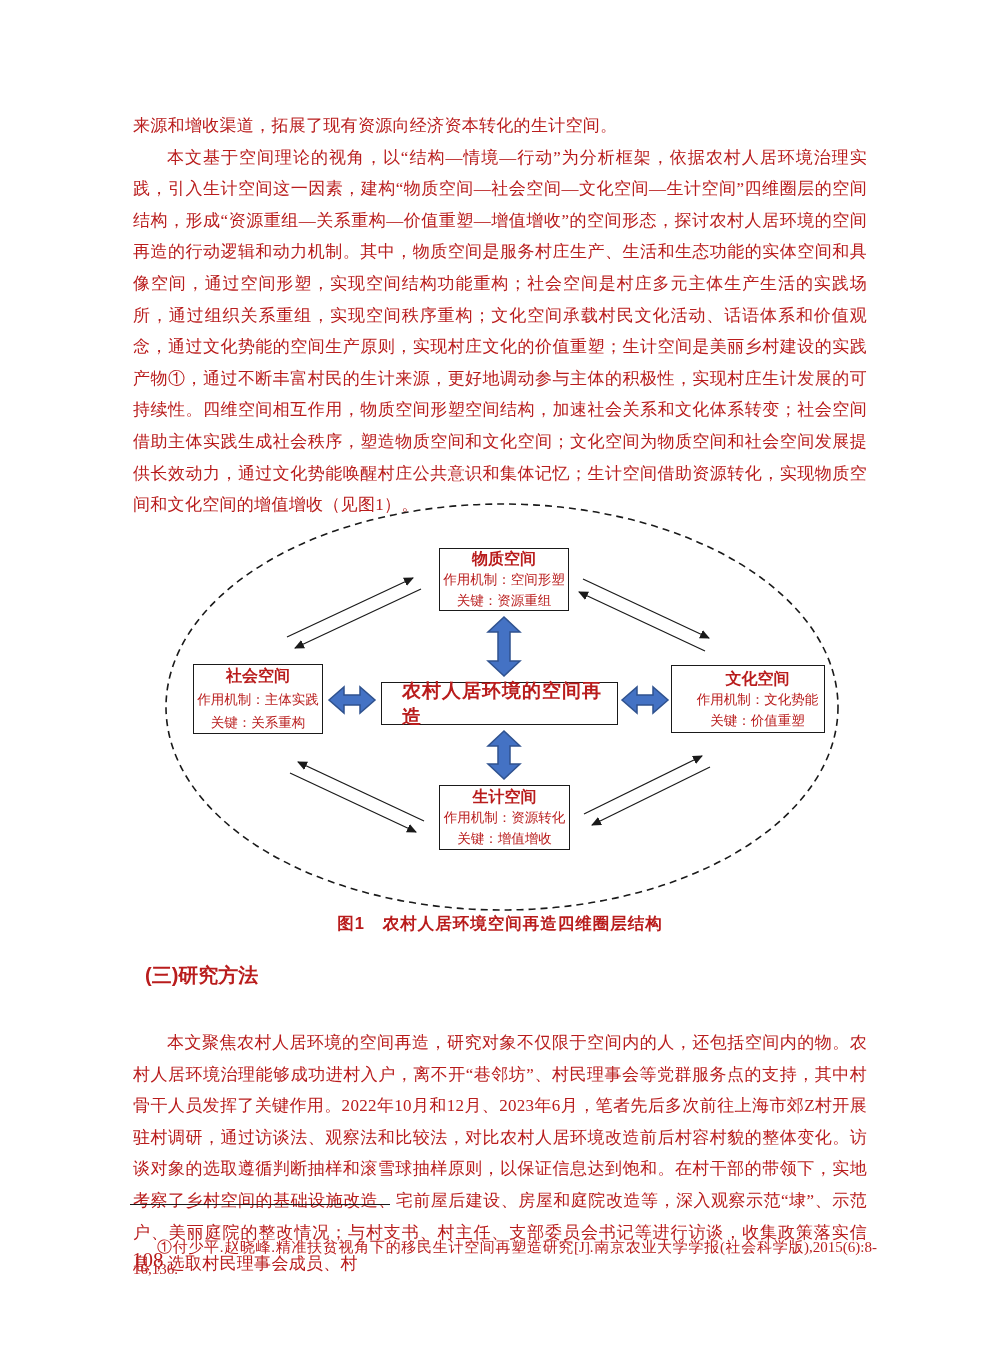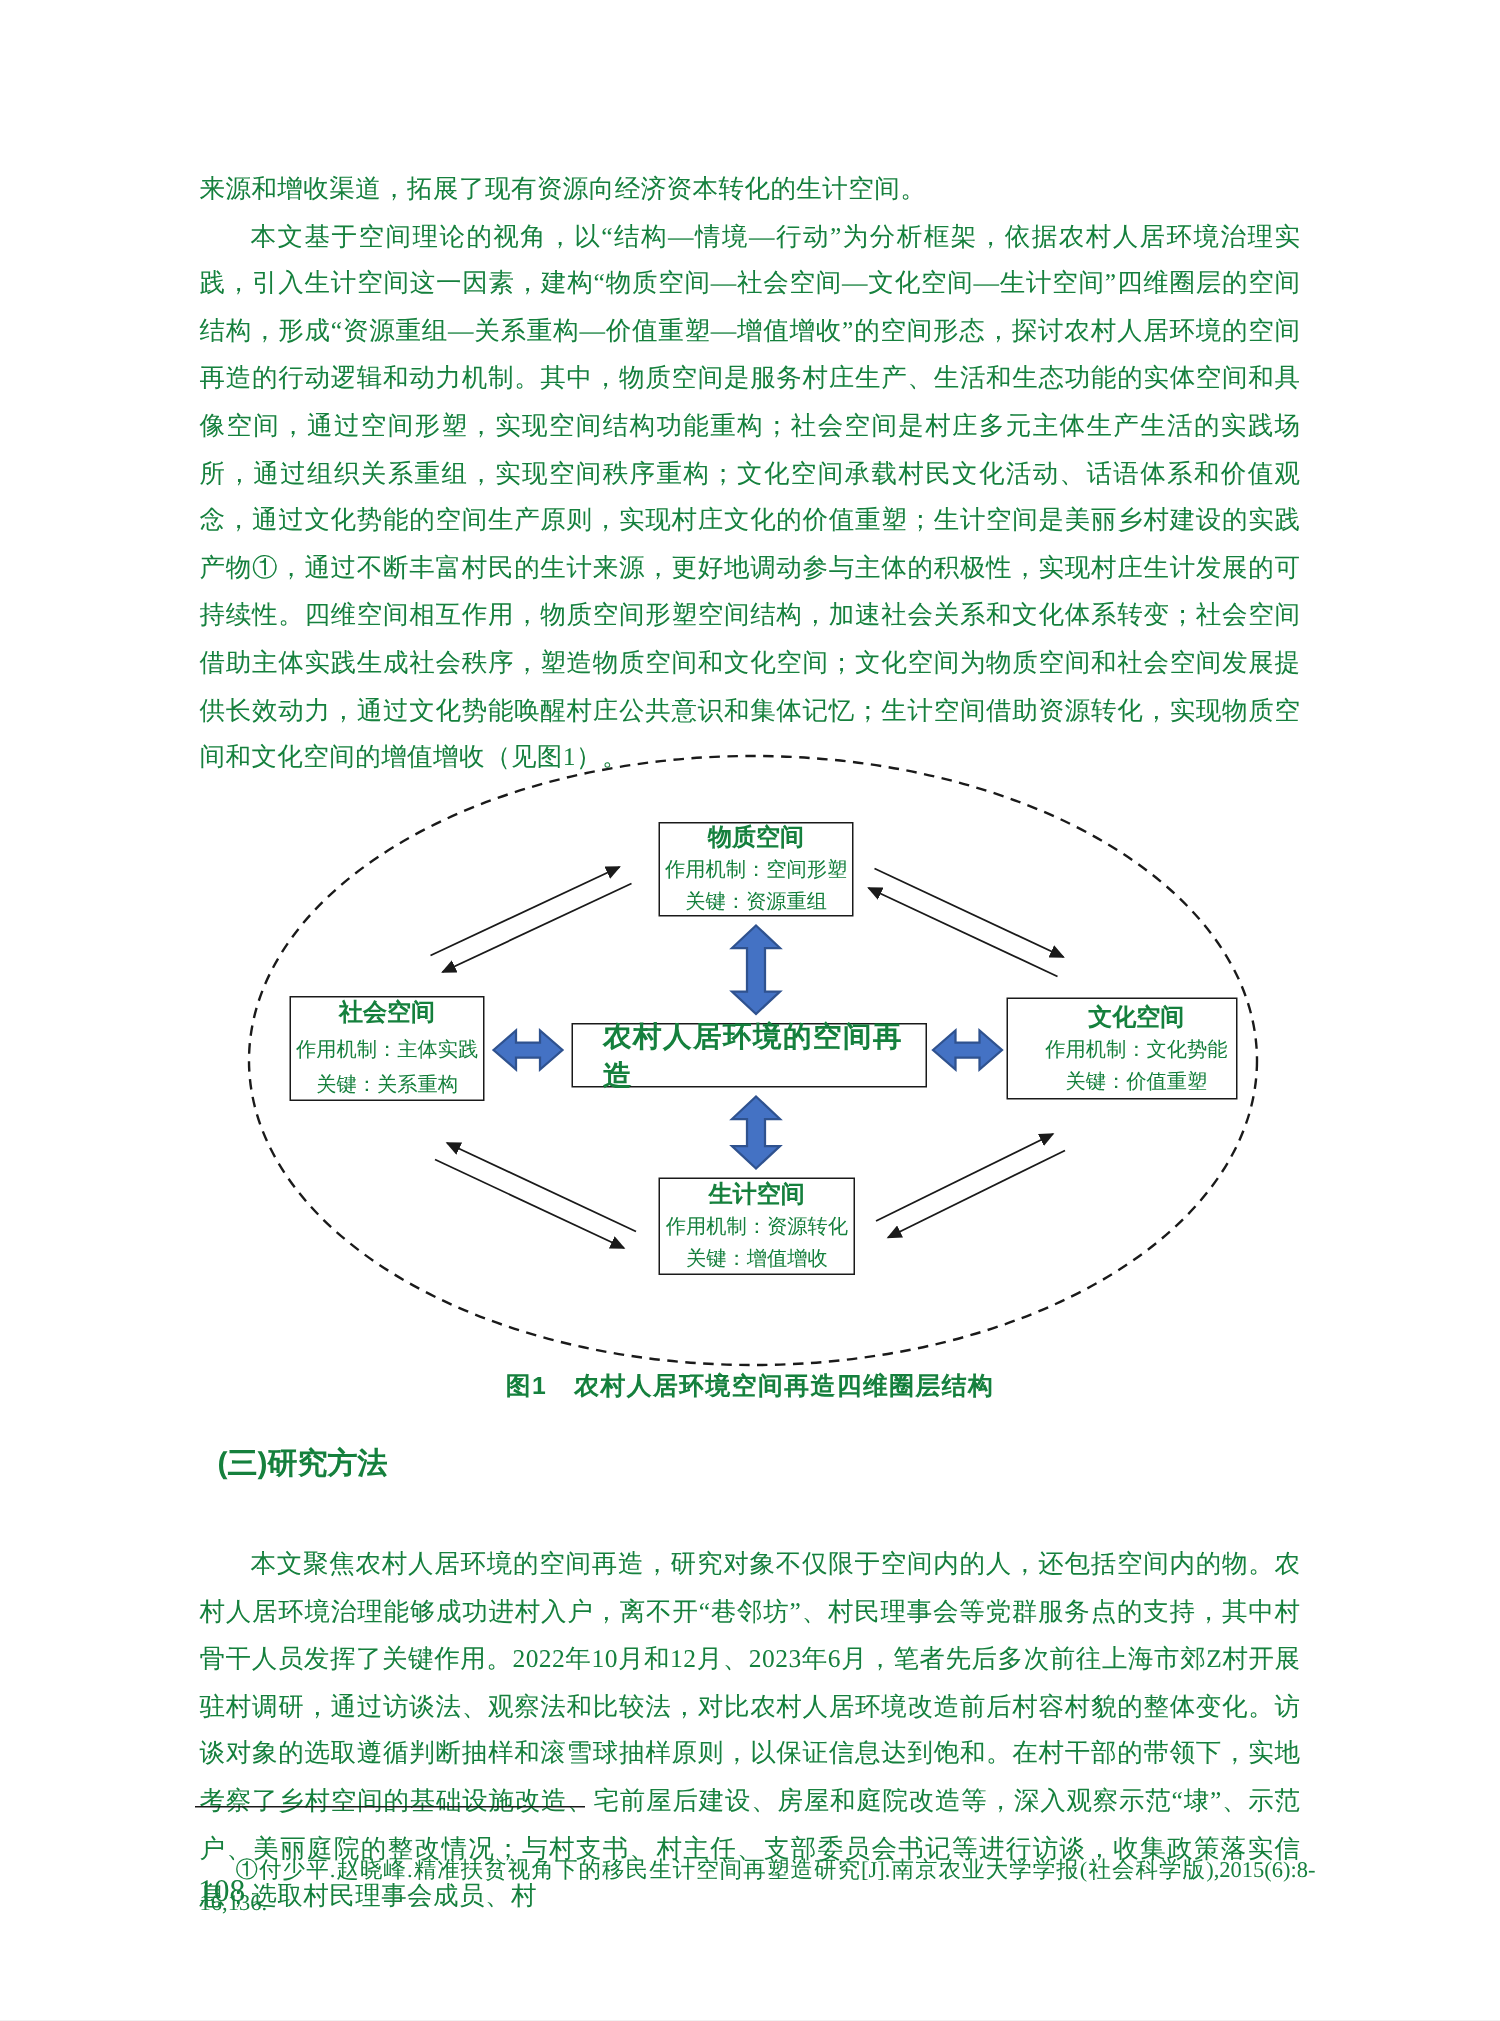--- a/index.html
+++ b/index.html
@@ -1,18 +1,18 @@
 <!DOCTYPE html>
 <html><head>
 <meta charset="utf-8">
 <style>
   html,body { margin:0; padding:0; background:#e8e8e8; }
   .page {
     position:relative; width:1000px; height:1347px; margin:0 auto;
-    background:#ffffff; color:#15803d;
+    background:#ffffff; color:#b91c1c;
     font-family:"Liberation Serif", serif;
     overflow:hidden;
   }
   .body-text {
     position:absolute; width:734px; left:133px;
     font-size:17px; line-height:31.6px; text-align:justify;
     letter-spacing:0.3px;
   }
   .body-text p { margin:0; text-indent:2em; }
   .body-text p.noindent { text-indent:0; }

